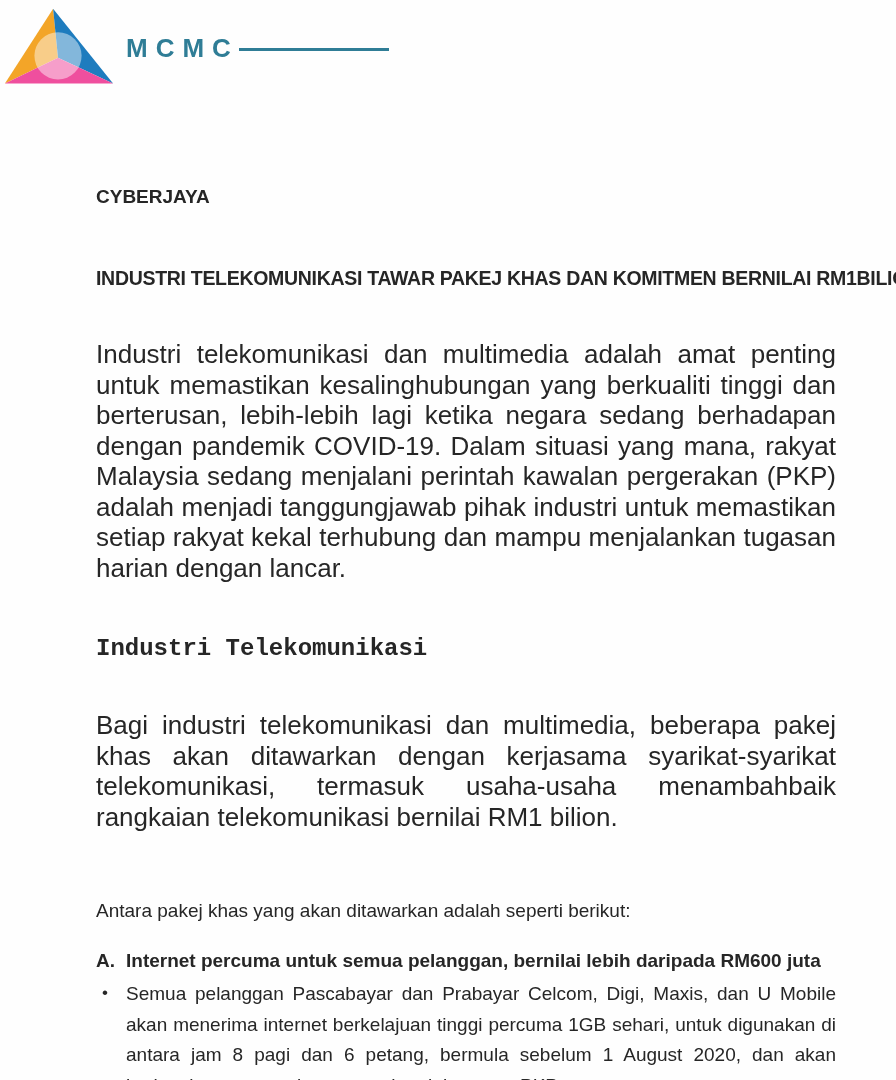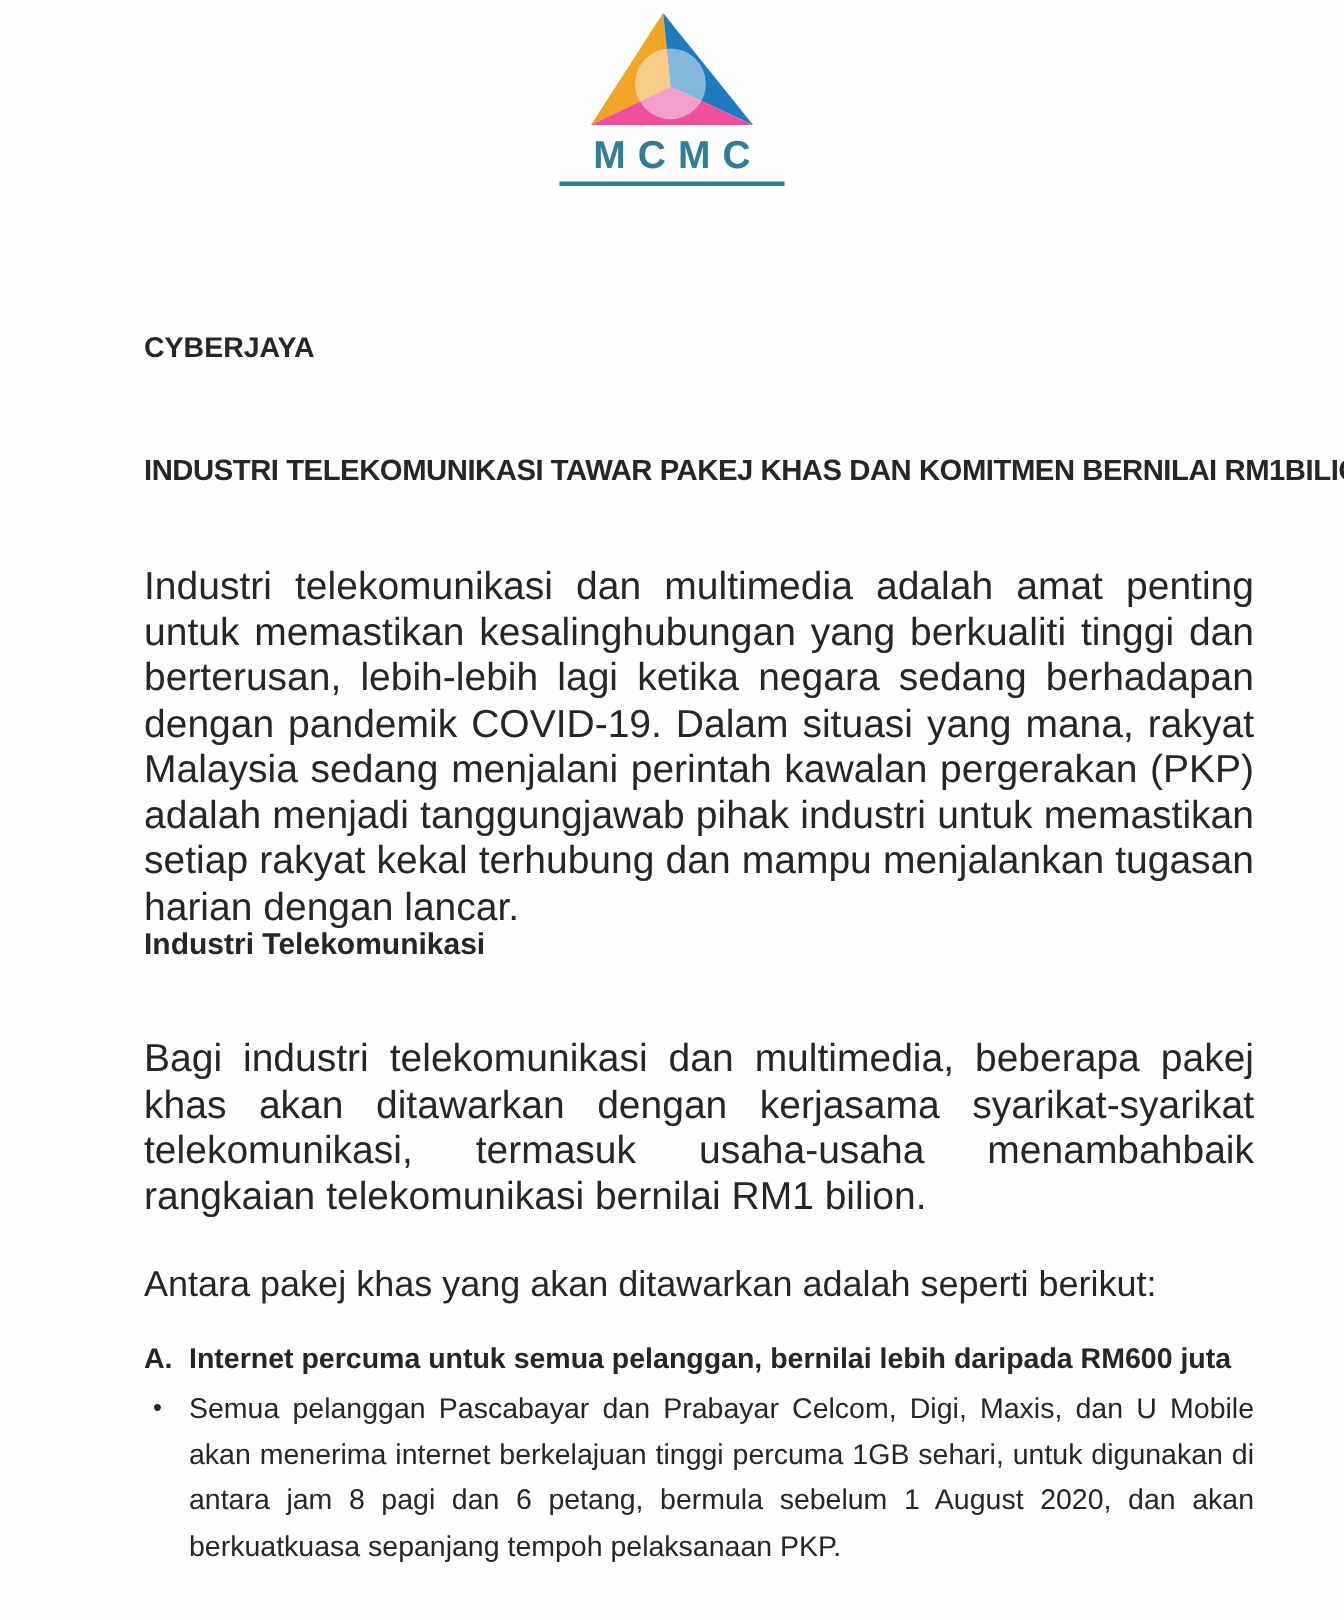--- a/index.html
+++ b/index.html
@@ -16,21 +16,21 @@
     background: #fefefe;
     overflow: hidden;
   }
   .content {
     padding: 48px 60px 0 96px;
   }
   
   .logo-wrap {
     width: 100%;
     display: flex;
-    flex-direction: column;
+    flex-direction: row;
     align-items: center;
     margin-top: 6px;
   }
   .logo-mark { display: block; }
   .logo-text {
     margin-top: 2px;
     font-size: 26px;
     font-weight: bold;
     letter-spacing: 8px;
     color: #2f7d96;
@@ -58,26 +58,28 @@
     line-height: 26px;
     white-space: nowrap;
   }
   .para {
     margin-top: 48px;
     font-size: 26px;
     line-height: 30.5px;
     text-align: justify;
   }
   .section-heading {
-    font-size: 20px;
+    margin-top: 52px;
+    font-size: 24px;
     font-weight: bold;
+    font-family: Liberation Mono, monospace;
   }
   .offer-intro {
-    margin-top: 30px;
-    font-size: 24px;
+    margin-top: 64px;
+    font-size: 19px;
     line-height: 30px;
   }
   .item-a {
     margin-top: 20px;
     font-size: 19px;
     font-weight: bold;
     line-height: 30px;
     position: relative;
     padding-left: 30px;
   }

